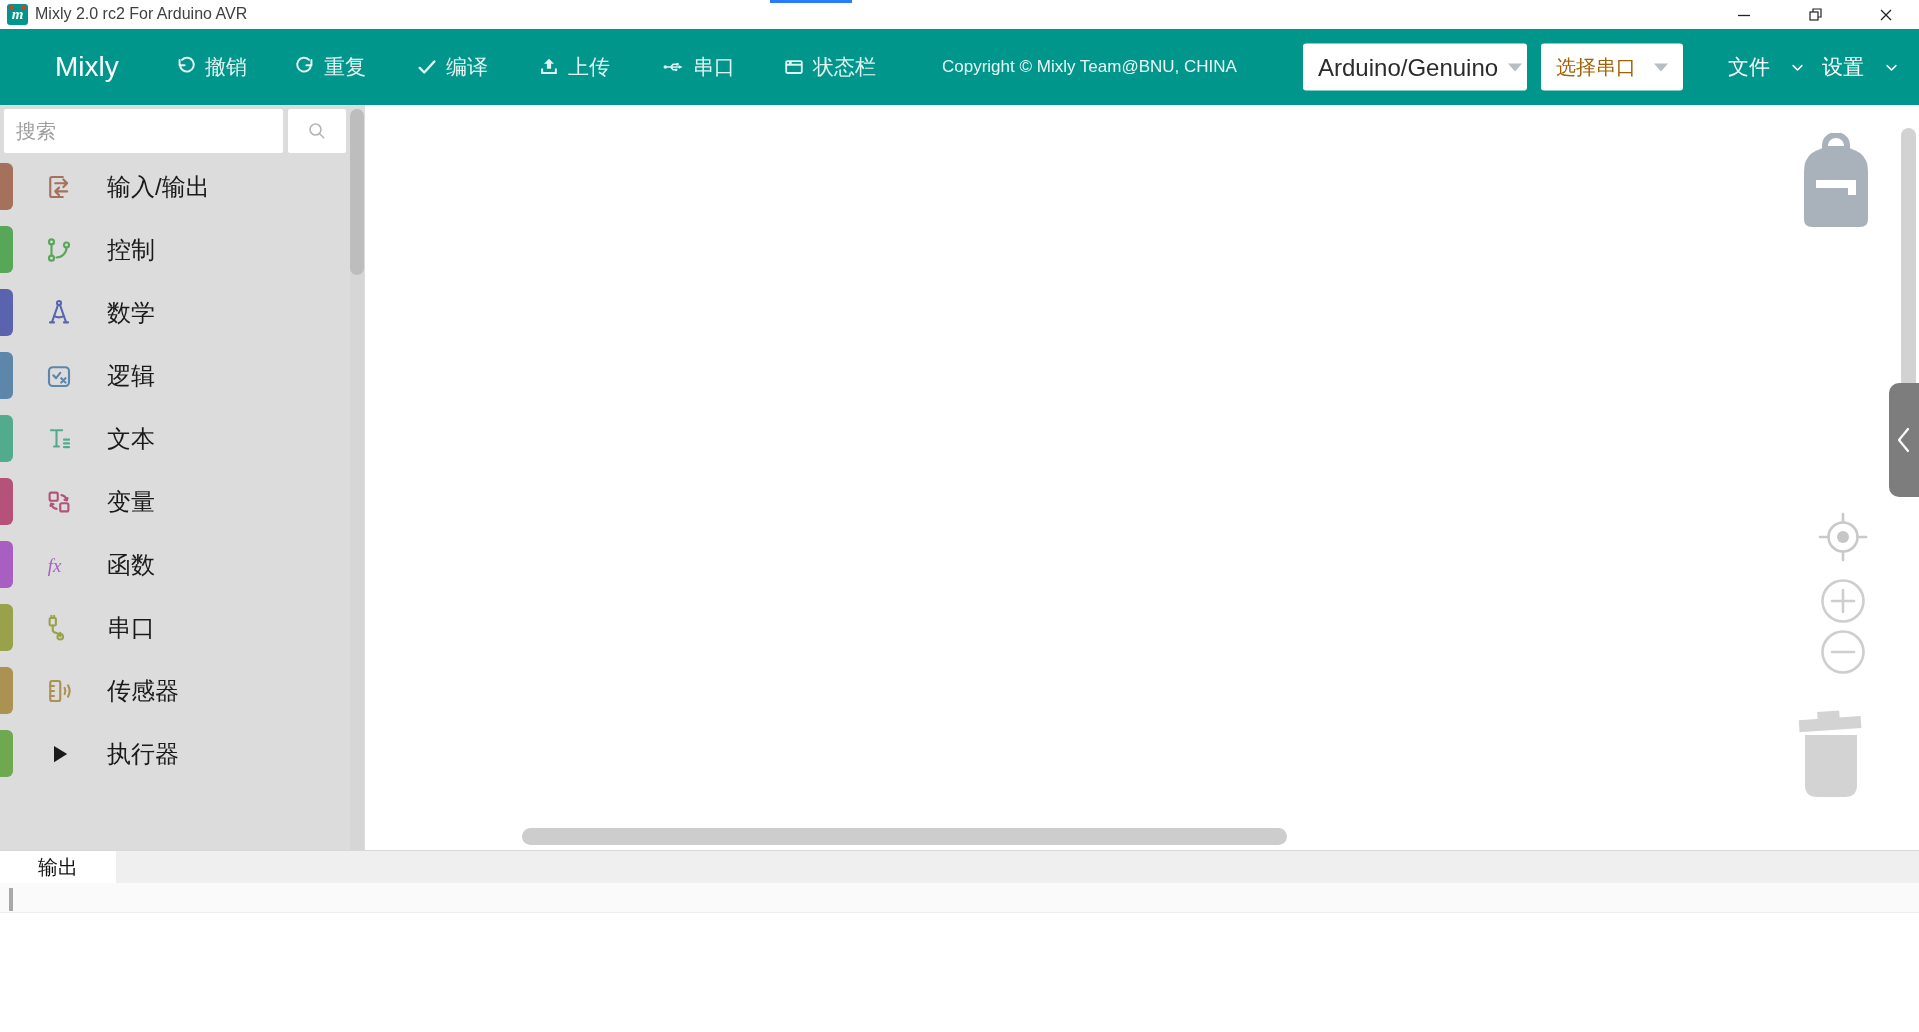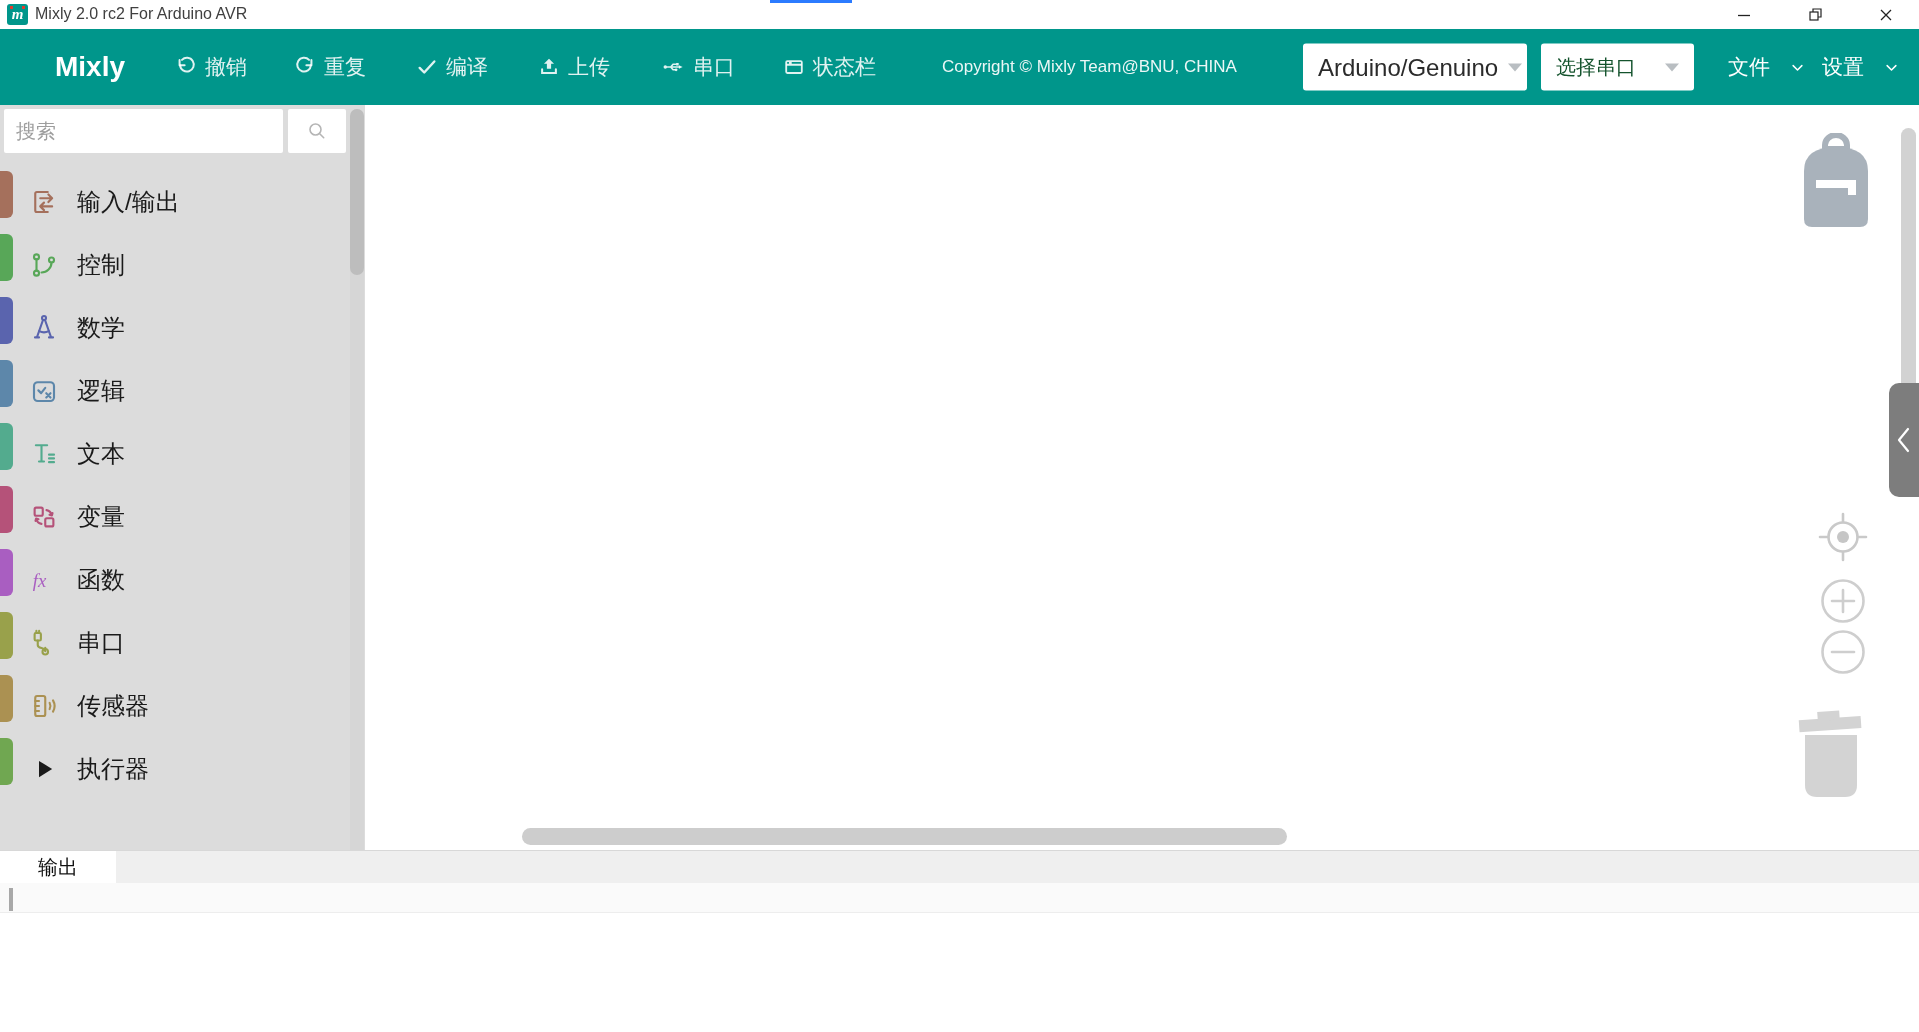--- a/index.html
+++ b/index.html
@@ -14,47 +14,47 @@
               font:bold italic 15px "Liberation Serif", serif; }
   .app-logo::before { content:""; position:absolute; left:3px; top:2px; width:3px; height:3px; background:#e23b2e; }
   .app-logo::after  { content:""; position:absolute; right:3px; top:2px; width:3px; height:3px; background:#e23b2e; }
   .title-text { position:absolute; left:35px; top:5px; font-size:16px; color:#404040; white-space:nowrap; }
   .win-btn { position:absolute; top:0; width:60px; height:29px; display:flex; align-items:center; justify-content:center; }
   .win-min { left:1714px; } .win-res { left:1785px; } .win-close { left:1856px; }
 
   
   .toolbar { position:absolute; left:0; top:29px; width:1919px; height:76px; background:#00968b; }
   .tb-abs { position:absolute; top:50%; transform:translateY(-50%); }
-  .brand { left:55px; color:#fff; font-size:28px; font-weight:bold; }
+  .brand { left:55px; color:#fff; font-size:28px; font-weight:normal; }
   .tb-btn { display:flex; align-items:center; gap:8px; color:rgba(255,255,255,.88); font-size:21px; cursor:default; white-space:nowrap; }
   .tb-btn svg { display:block; }
   .tb-undo{left:175px;} .tb-redo{left:294px;} .tb-compile{left:416px;} .tb-upload{left:538px;}
   .tb-serial{left:661px;} .tb-statusbar{left:783px;}
   .copyright { left:942px; color:rgba(255,255,255,.92); font-size:17px; white-space:nowrap; }
   .select-box { height:47px; background:#fff; border-radius:3px; display:flex; align-items:center;
                 justify-content:space-between; padding:0 15px; }
   .board-select { left:1303px; width:224px; font-size:24px; color:#2b2b2b; }
-  .port-select  { left:1541px; width:153px; font-size:20px; color:#14532d; }
+  .port-select  { left:1541px; width:142px; font-size:20px; color:#a16207; }
   .dd-caret { width:0; height:0; border-left:7px solid transparent; border-right:7px solid transparent;
               border-top:8px solid #b9bec2; margin-left:10px; }
   .menu-item { display:flex; align-items:center; gap:20px; color:#fff; font-size:21px; white-space:nowrap; }
   .menu-file{left:1728px;} .menu-settings{left:1822px;}
 
   
   .sidebar { position:absolute; left:0; top:105px; width:365px; height:745px; background:#dcdcdc; }
   .search-input { position:absolute; left:4px; top:4px; width:279px; height:44px; background:#fff;
                   border:none; outline:none; border-radius:2px; padding:0 12px; font-size:20px;
                   font-family:Liberation Serif, serif; color:#333; }
   .search-input::placeholder { color:#9e9e9e; }
   .search-btn { position:absolute; left:288px; top:4px; width:58px; height:44px; background:#fff;
                 border:none; border-radius:2px; display:flex; align-items:center; justify-content:center; }
   .side-track { position:absolute; left:350px; top:4px; width:14px; height:840px; background:#d6d6d6; border-radius:7px; }
   .side-thumb { position:absolute; left:350px; top:4px; width:14px; height:166px; background:#bdbdbd; border-radius:7px; }
   .cats { position:absolute; left:0; top:50px; width:350px; }
-  .cat { height:63px; display:flex; align-items:flex-end; cursor:pointer; }
+  .cat { height:63px; display:flex; align-items:center; cursor:pointer;gap:15px; }
   .bar { width:13px; height:47px; border-radius:0 6px 6px 0; flex:0 0 13px; }
   .cat-icon { width:32px; height:32px; margin-left:15px; display:flex; align-items:center; justify-content:center; }
   .cat-label { margin-left:17px; font-size:24px; color:#1a1a1a; white-space:nowrap; }
 
   
   .canvas { position:absolute; left:365px; top:105px; width:1554px; height:745px; background:#fff; }
   .backpack { position:absolute; left:1804px; top:133px; }
   .v-scroll { position:absolute; left:1901px; top:128px; width:15px; height:342px; background:#d2d2d2; border-radius:8px; }
   .collapse-handle { position:absolute; left:1889px; top:383px; width:30px; height:114px; background:#7d7d7d;
                      border-radius:10px 0 0 10px; display:flex; align-items:center; justify-content:center; cursor:pointer; }

